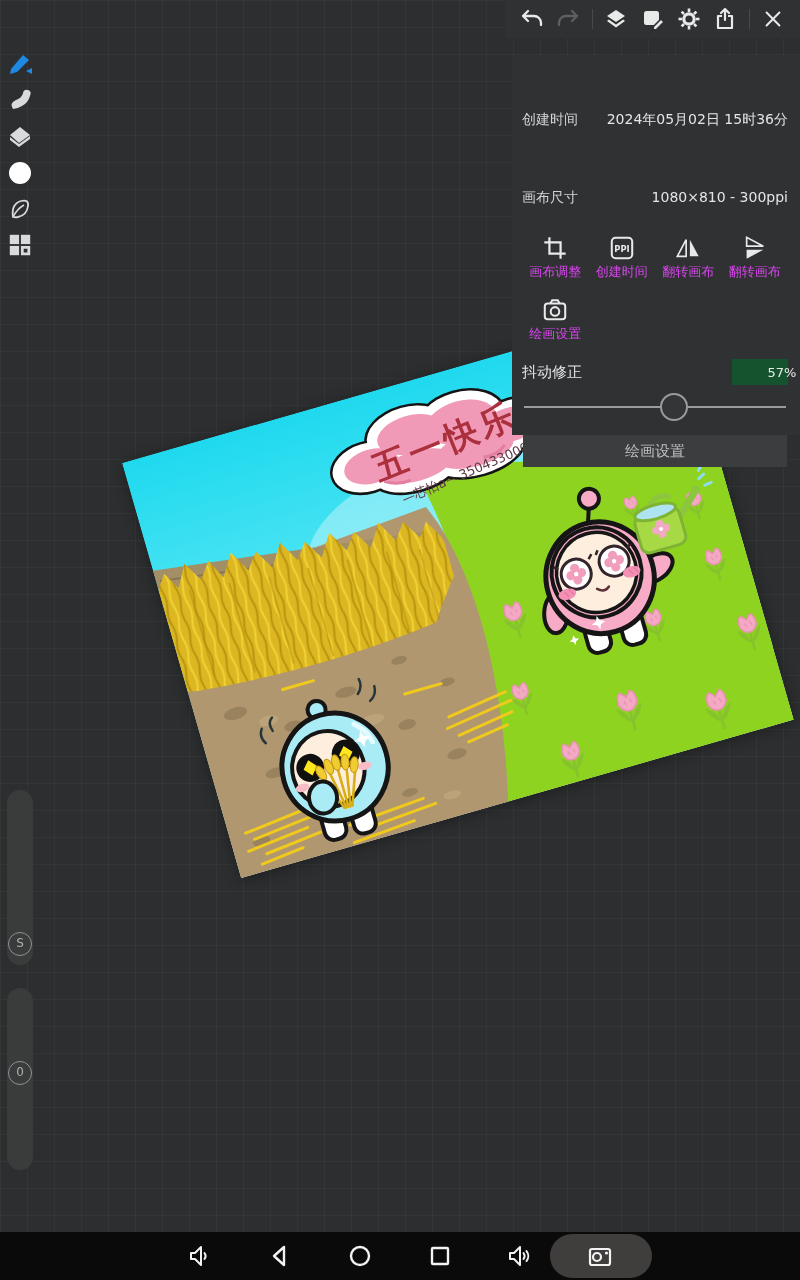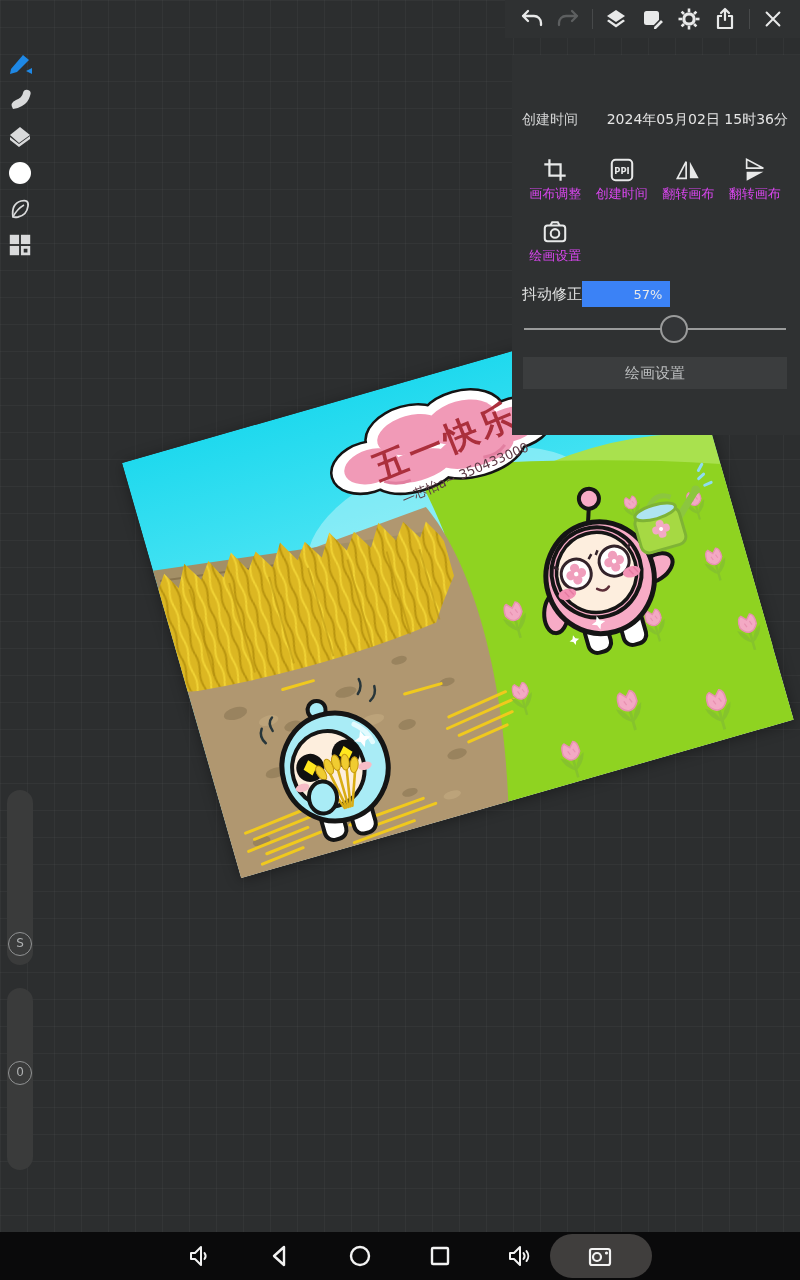--- a/index.html
+++ b/index.html
@@ -42,23 +42,23 @@
   .panel { position:absolute; right:0; top:55px; width:288px; height:380px; background:#2f3132;
            z-index:10; padding:8px 12px 0 10px; }
   .info-row { display:flex; justify-content:space-between; align-items:flex-start; height:30px;margin-top:48px; }
   .info-label { color:#d2d3d3; font-size:14px; }
   .info-value { color:#e5e5e5; font-size:14px; }
   .actions { display:grid; grid-template-columns:repeat(4,1fr); row-gap:14px; margin-top:14px; }
   .action { display:flex; flex-direction:column; align-items:center; }
   .action .a-icon { width:30px; height:30px; display:flex; align-items:center; justify-content:center; }
   .action .a-label { color:#d946ef; font-size:13px; white-space:nowrap; }
   .jitter { margin-top:16px; }
-  .jitter-head { display:flex; justify-content:flex-start; align-items:center; }
+  .jitter-head { display:flex; justify-content:space-between; align-items:center; }
   .jitter-label { color:#e3e4e4; font-size:15px; }
-  .jitter-value { background:#3b82f6; color:#e9eaea; font-size:13px; width:88px; height:26px;
+  .jitter-value { background:#14532d; color:#e9eaea; font-size:13px; width:56px; height:26px;
                   display:flex; align-items:center; justify-content:center;padding-left:44px; }
   .jitter-slider { position:relative; height:28px; margin-top:8px; }
   .js-line { position:absolute; left:2px; right:2px; top:13px; height:2px; background:#9a9b9b; }
   .js-handle { position:absolute; top:0; left:calc(57% - 14px); width:28px; height:28px; border-radius:50%;
                background:#333537; border:2.5px solid #9a9b9b; }
   .settings-btn { margin:14px auto 8px; width:264px; height:32px; background:#3b3d3e;
                   color:#bdbfc0; font-size:15px; display:flex; align-items:center; justify-content:center; }
 
   
   .navbar { position:absolute; left:0; bottom:0; width:800px; height:48px; background:#0a0a0b; z-index:20; }
@@ -386,20 +386,24 @@
         <path d="M5 5 L19 19 M19 5 L5 19" stroke="#e8e9e9" stroke-width="2.2" stroke-linecap="round"></path>
       </svg>
     </div>
   </div>
 
   <div class="panel">
     <div class="info-row">
       <span class="info-label">创建时间</span>
       <span class="info-value">2024年05月02日 15时36分</span>
     </div>
+    <div class="info-row">
+      <span class="info-label">画布尺寸</span>
+      <span class="info-value">1080×810 - 300ppi</span>
+    </div>
 
     <div class="actions">
       <div class="action">
         <span class="a-icon">
           <svg width="26" height="26" viewBox="0 0 28 28">
             <path d="M8 2.5 V20 H25.5" stroke="#e8e9e9" stroke-width="2.4" fill="none"></path>
             <path d="M2.5 8 H20 V25.5" stroke="#e8e9e9" stroke-width="2.4" fill="none"></path>
           </svg>
         </span>
         <span class="a-label">画布调整</span>

